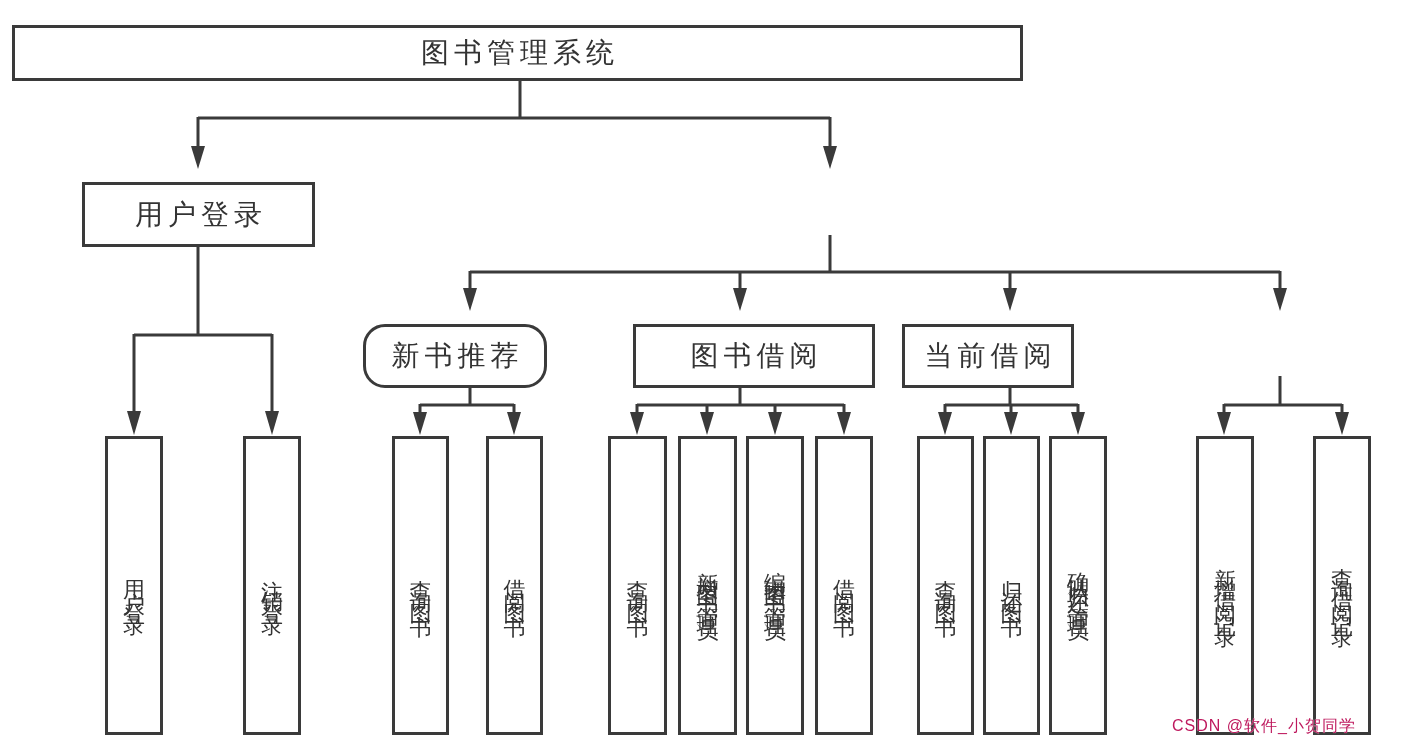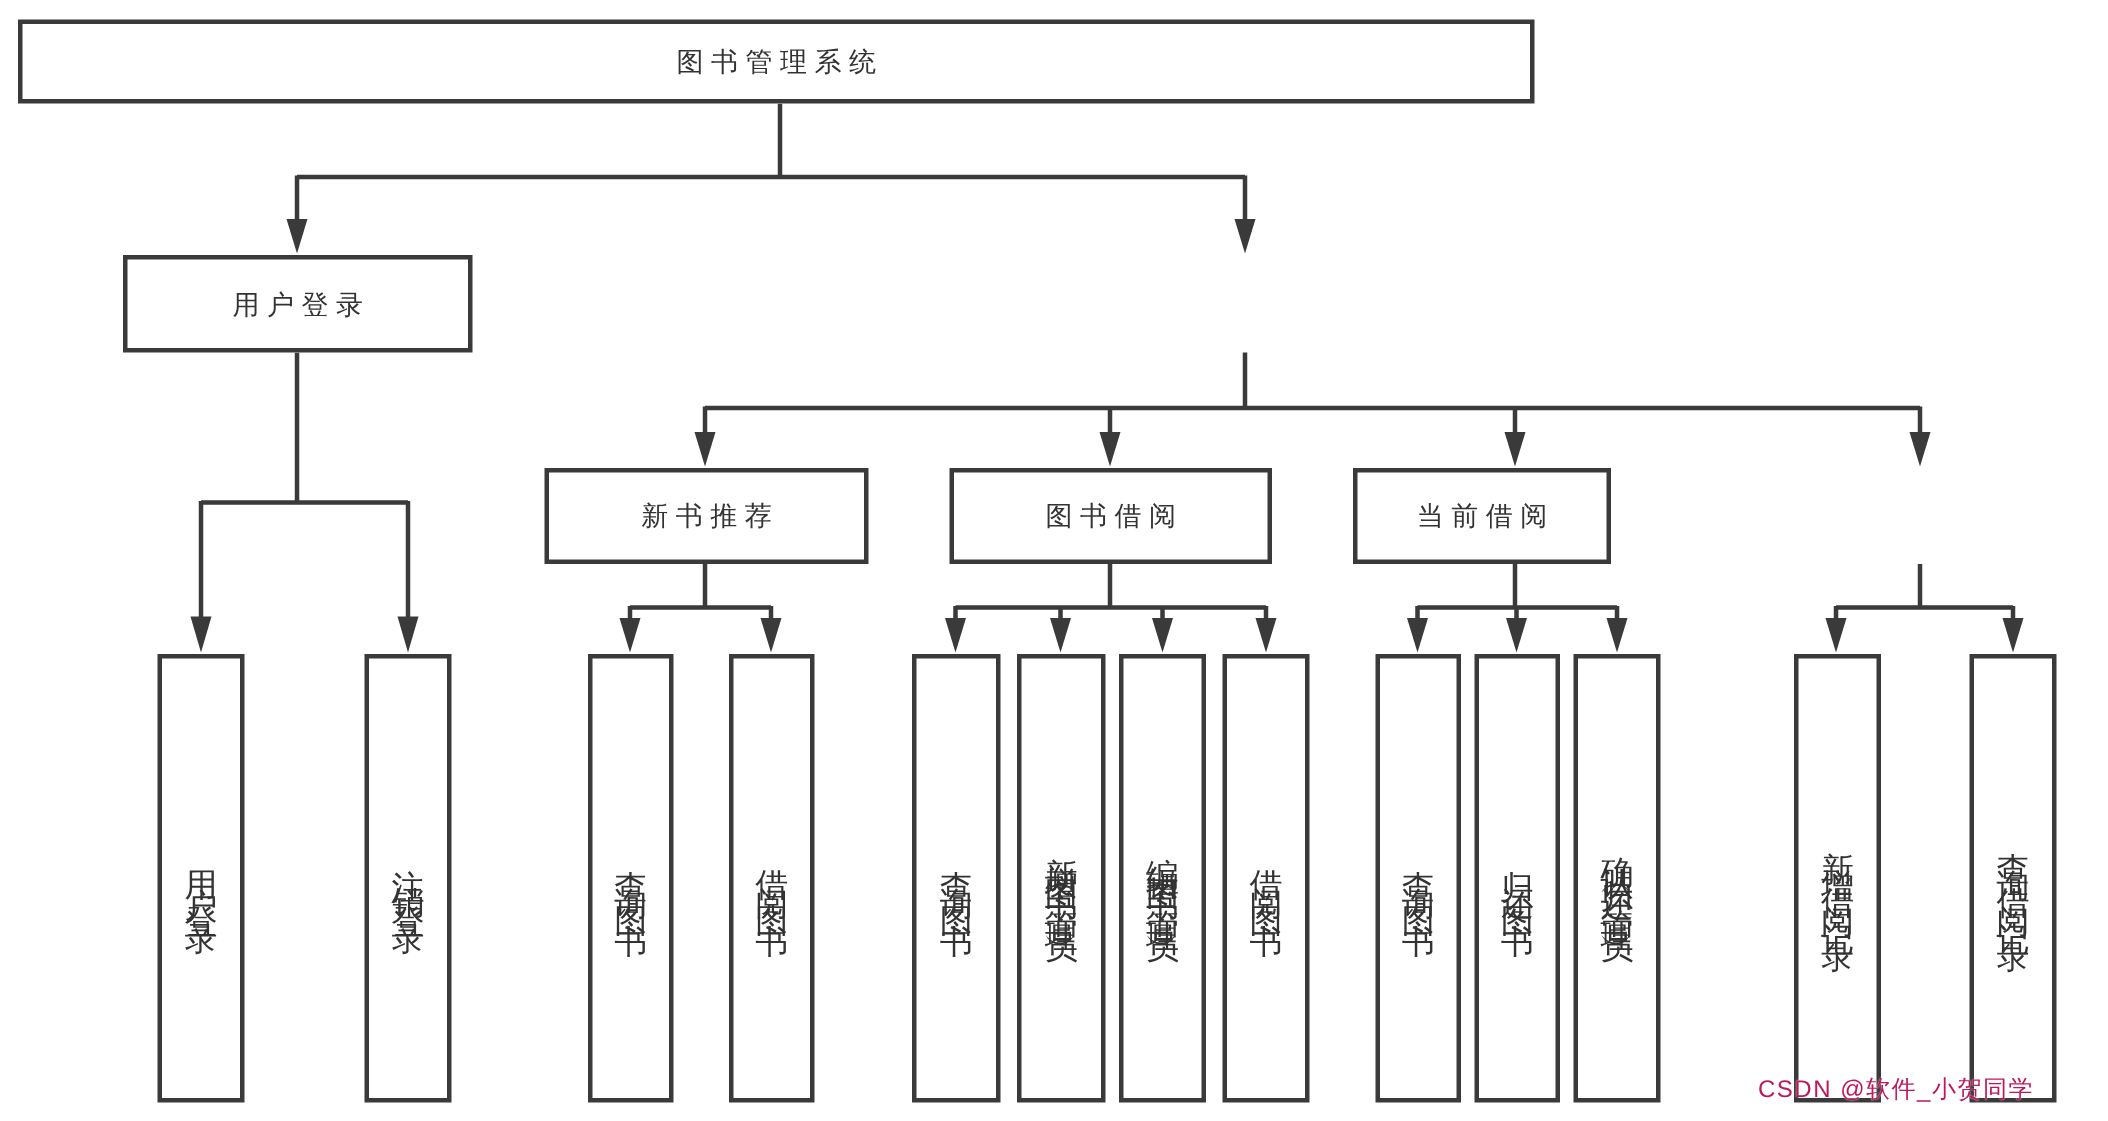--- a/index.html
+++ b/index.html
@@ -17,41 +17,42 @@
     box-sizing: border-box;
     border: 3px solid #3a3a3a;
     background: #ffffff;
     color: #333333;
     display: flex;
     align-items: center;
     justify-content: center;
     z-index: 2;
   }
   .hbox {
-    font-size: 18px;
+    font-size: 28px;
     letter-spacing: 5px;
     text-indent: 5px;
     white-space: nowrap;
+    margin-top: 12px;
   }
   .vbox {
     writing-mode: vertical-rl;
     text-orientation: mixed;
     font-size: 22px;
     letter-spacing: 12px;
     top: 436px;
     height: 299px;
   }
   .vbox.long { letter-spacing: 7px; }
 
   
   #n-root           { left: 12px;   top: 13px;  width: 1011px; height: 56px; }
   #n-user-login     { left: 82px;   top: 170px; width: 233px;  height: 65px; }
   #n-book-mgmt      { left: 712px;  top: 170px; width: 236px;  height: 65px; }
-  #n-new-book       { left: 363px;  top: 312px; width: 216px;  height: 64px; }
-  #n-book-borrow    { left: 633px;  top: 312px; width: 215px;  height: 64px; }
+  #n-new-book       { left: 363px;  top: 312px; width: 184px;  height: 64px; border-radius: 22px; }
+  #n-book-borrow    { left: 633px;  top: 312px; width: 242px;  height: 64px; }
   #n-current-borrow { left: 902px;  top: 312px; width: 172px;  height: 64px; }
   #n-borrow-record  { left: 1172px; top: 312px; width: 216px;  height: 64px; }
 
   #n-ul-user-login     { left: 105px;  width: 58px; }
   #n-ul-logout         { left: 243px;  width: 58px; }
   #n-nb-query-book     { left: 392px;  width: 57px; }
   #n-nb-borrow-book    { left: 486px;  width: 57px; }
   #n-bb-query-book     { left: 608px;  width: 59px; }
   #n-bb-add-book       { left: 678px;  width: 59px; }
   #n-bb-edit-book      { left: 746px;  width: 58px; }

